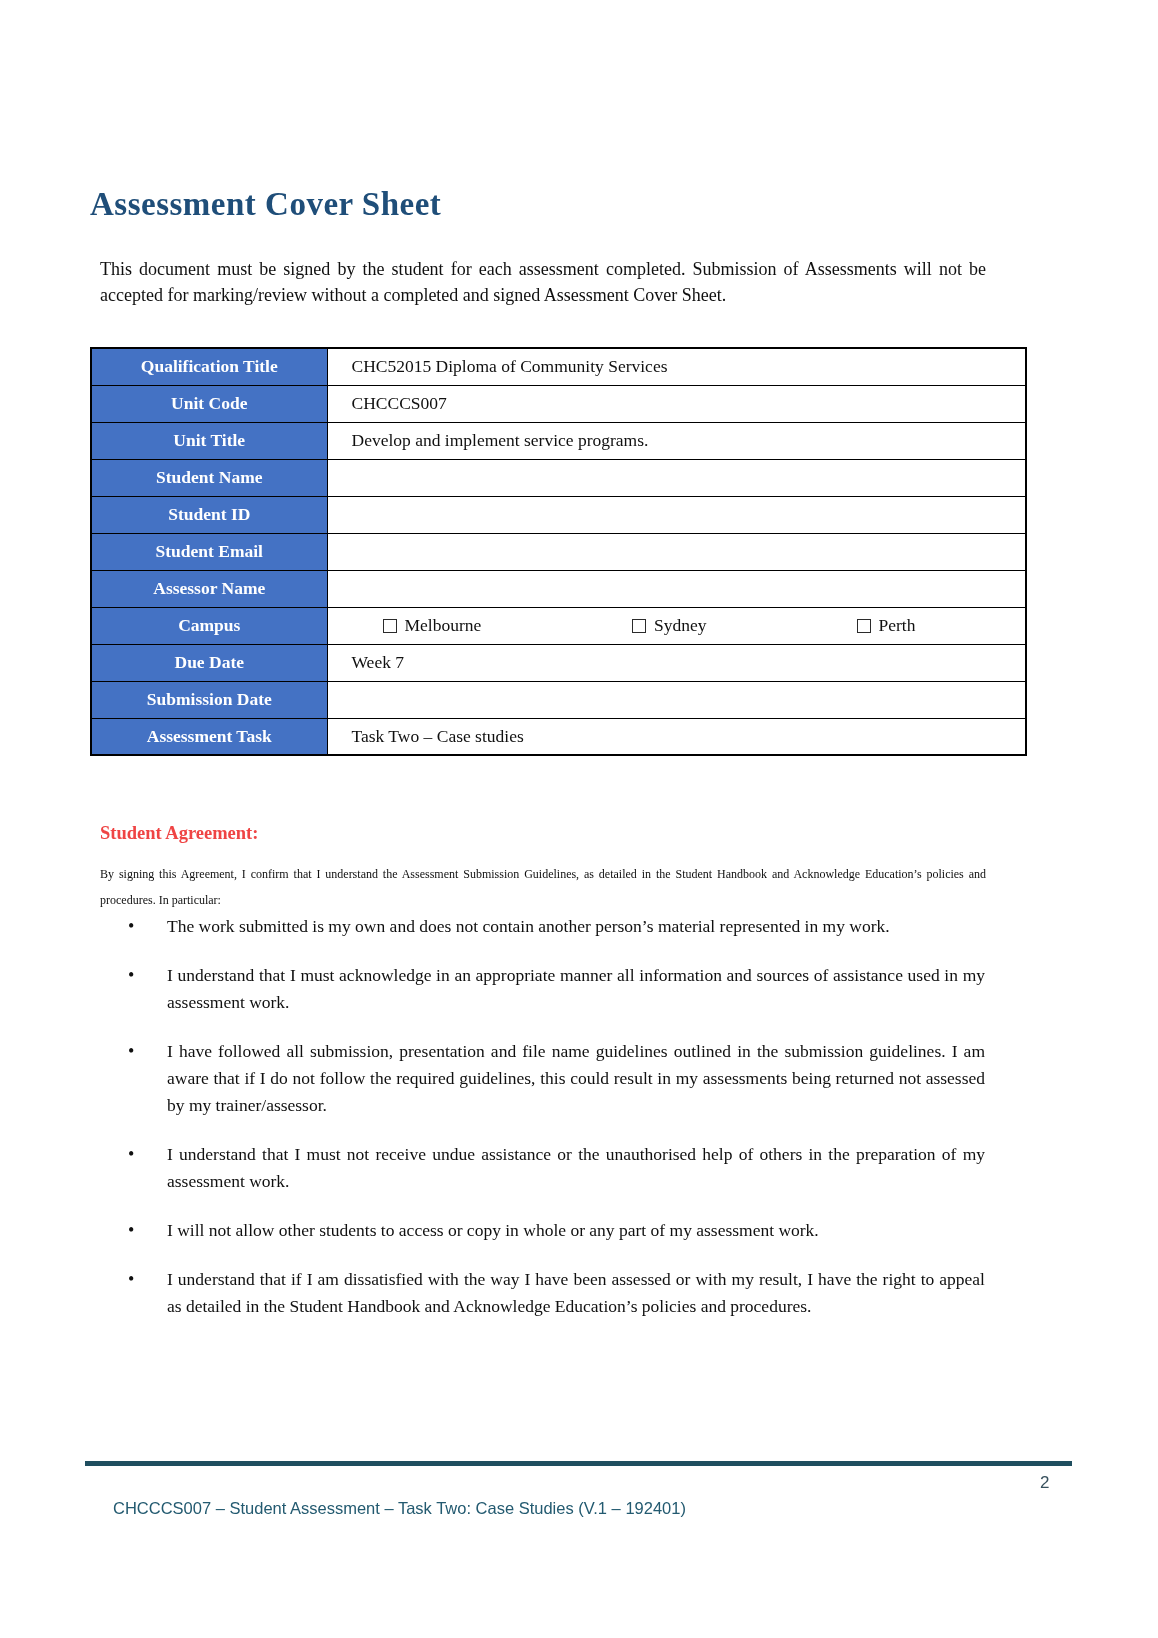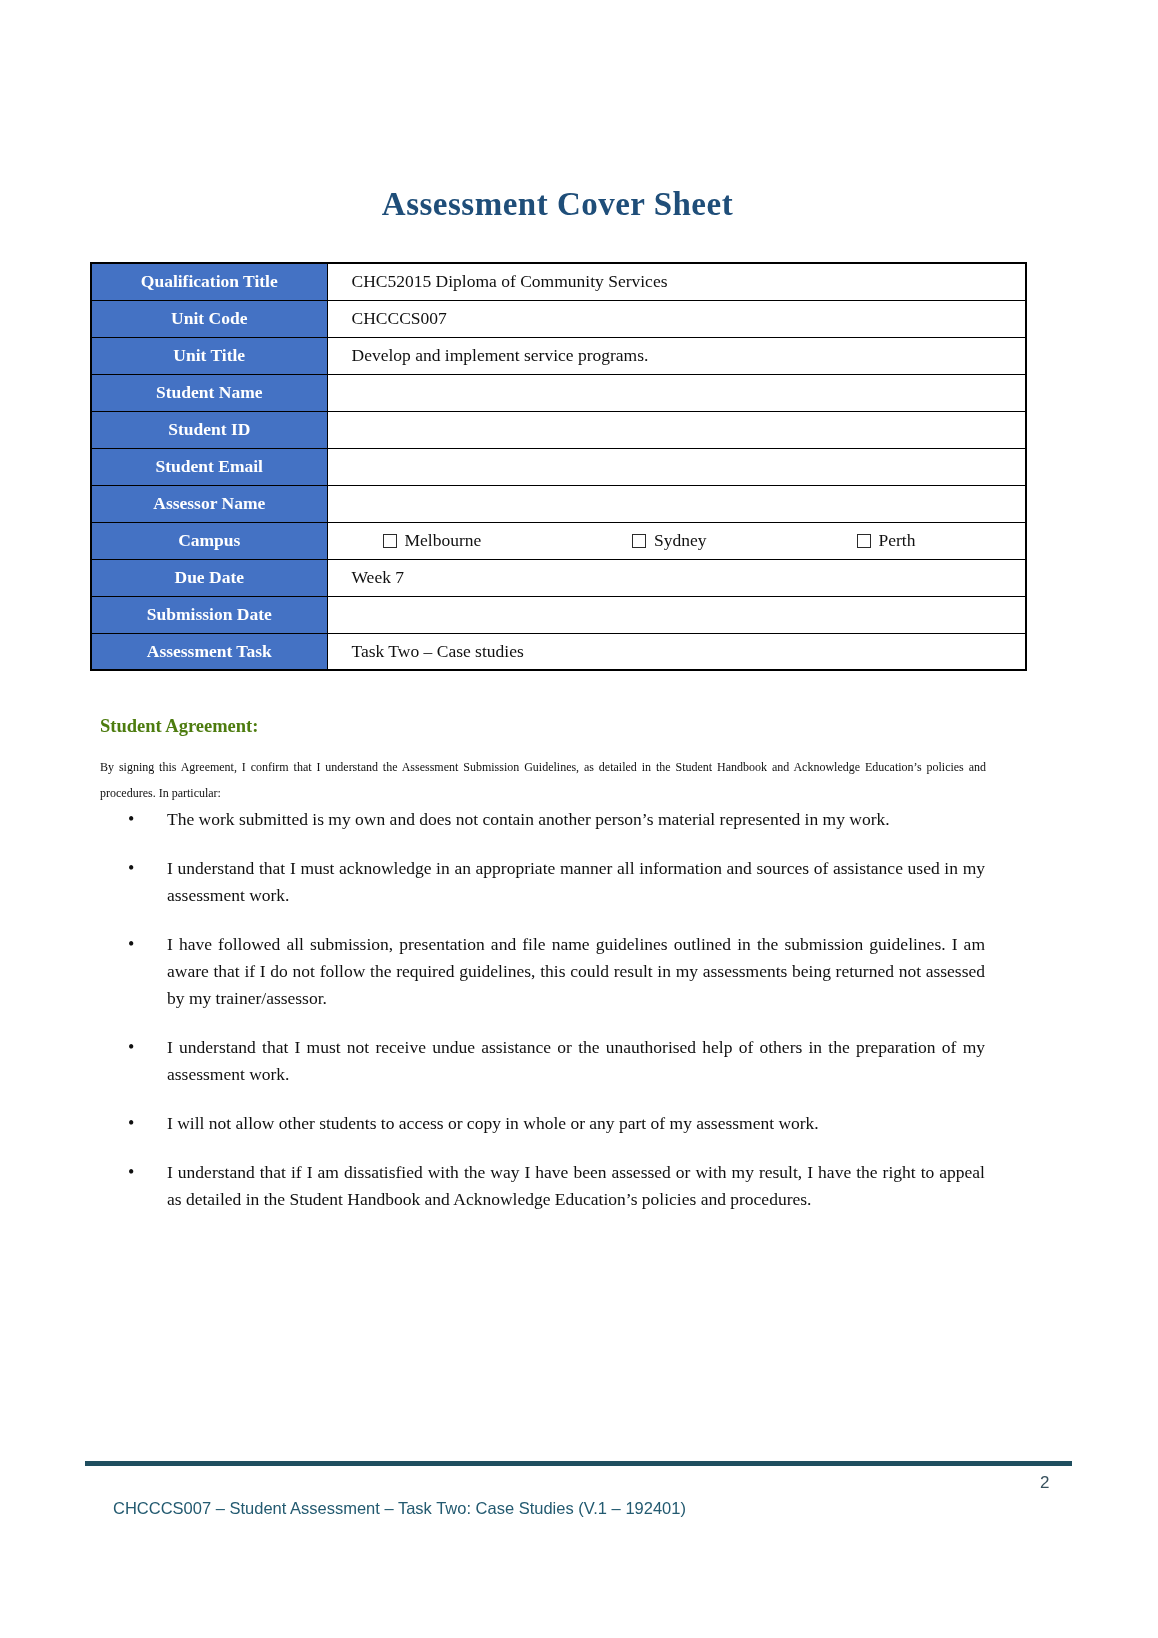--- a/index.html
+++ b/index.html
@@ -13,21 +13,20 @@
     overflow: hidden;
   }
   .page {
     position: relative;
     width: 1158px;
     height: 1638px;
     padding: 186px 0 0 90px;
   }
   .doc-title {
     width: 935px;
-    text-align: center;
     font-size: 33px;
     font-weight: bold;
     color: #1F4E79;
     font-family: "Liberation Serif", serif;
     letter-spacing: 0.5px;
   }
   .intro {
     margin-top: 33px;
     margin-left: 10px;
     width: 886px;
@@ -74,25 +73,25 @@
   .checkbox {
     display: inline-block;
     width: 14px;
     height: 14px;
     border: 1.5px solid #2b2b2b;
     background: #fff;
     margin-right: 8px;
     flex: 0 0 auto;
   }
   .agreement-heading {
-    margin-top: 45px;
+    margin-top: 67px;
     margin-left: 10px;
     font-size: 18.5px;
     font-weight: bold;
-    color: #4d7c0f;
+    color: #ef4444;
   }
   .agreement-intro {
     margin-top: 17px;
     margin-left: 10px;
     width: 886px;
     font-size: 12px;
     line-height: 26px;
     text-align: justify;
   }
   ul.agreement-list {
@@ -142,20 +141,21 @@
     color: #37505D;
   }
 </style>
 </head>
 <body>
 
 <div class="page">
 
   <h1 class="doc-title">Assessment Cover Sheet</h1>
 
+  <p class="intro">This document must be signed by the student for each assessment completed. Submission of Assessments will not be accepted for marking/review without a completed and signed Assessment Cover Sheet.</p>
 
   <table class="cover">
     <tbody>
       <tr>
         <td class="hdr">Qualification Title</td>
         <td class="val">CHC52015 Diploma of Community Services</td>
       </tr>
       <tr>
         <td class="hdr">Unit Code</td>
         <td class="val">CHCCCS007</td>

